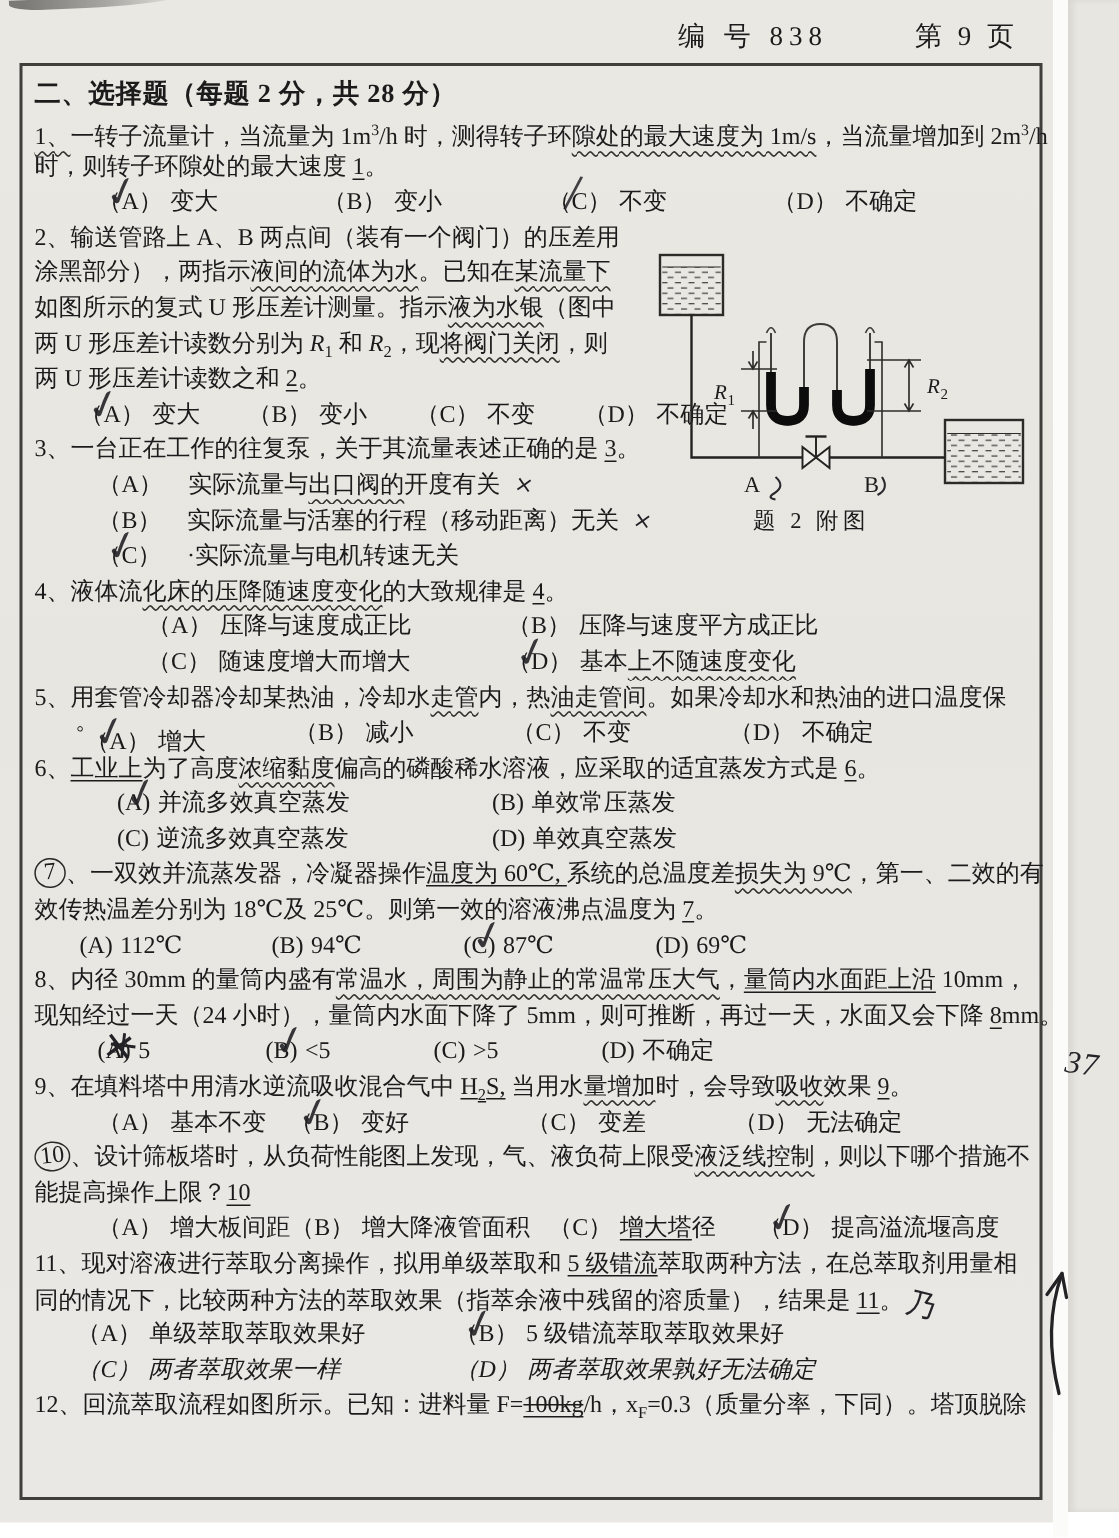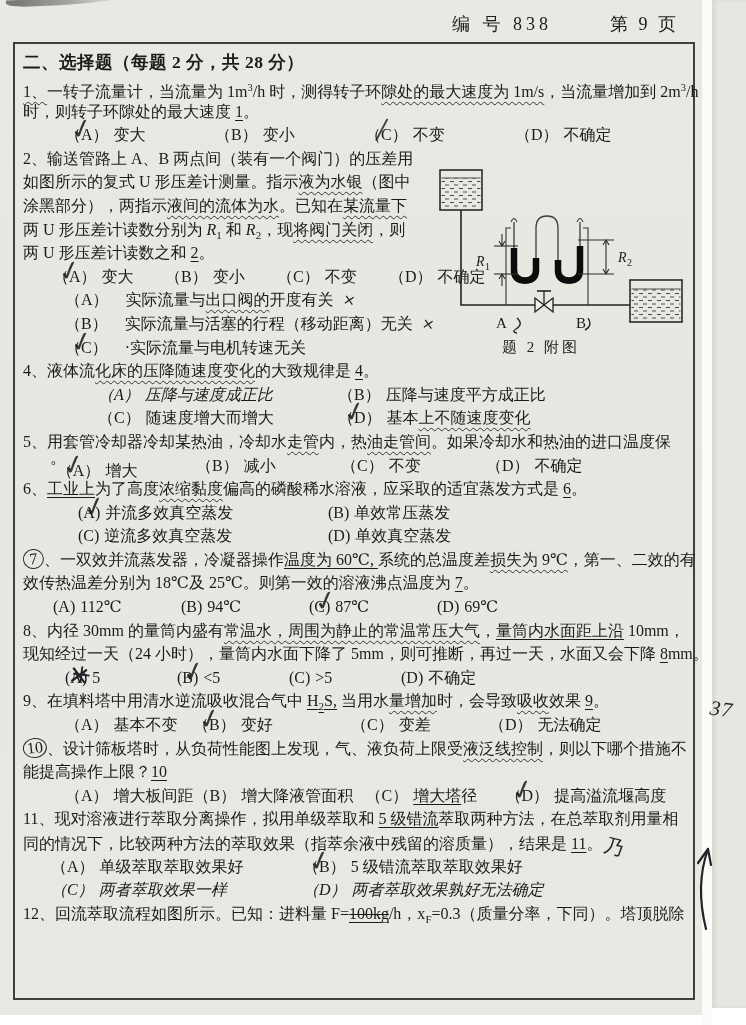--- a/index.html
+++ b/index.html
@@ -77,34 +77,35 @@
 <div id="box">
   <div class="sec-title">二、选择题（每题 2 分，共 28 分）</div>
   <div id="questions">
       <div class="question">
         <div class="qline"><span class="seg m-w">1、</span><span class="seg">一转子流量计，当流量为 1m</span><span class="seg m-sup">3</span><span class="seg">/h 时，测得转子环</span><span class="seg m-w">隙处的最大速度为 1m/s</span><span class="seg">，当流量增加到 2m</span><span class="seg m-sup">3</span><span class="seg">/h</span></div>
         <div class="qline"><span class="seg">时，则转子环隙处的最大速度 </span><span class="seg m-u">1</span><span class="seg">。</span></div>
         <div class="qline opts" style="padding-left: 42px;"><span class="opt" style="min-width: 150px;"><span class="opt-label">（A）<span class="pen check">✓</span></span><span class="seg">变大</span></span><span class="opt" style="min-width: 150px;"><span class="opt-label">（B）</span><span class="seg">变小</span></span><span class="opt" style="min-width: 150px;"><span class="opt-label">（C）<span class="pen slash">/</span></span><span class="seg">不变</span></span><span class="opt"><span class="opt-label">（D）</span><span class="seg">不确定</span></span></div>
       </div>
       <div class="question">
         <div class="qline"><span class="seg">2、输送管路上 A、B 两点间（装有一个阀门）的压差用</span></div>
+        <div class="qline"><span class="seg">涂黑部分），两指示</span><span class="seg m-w">液间的流体为水</span><span class="seg">。已知在</span><span class="seg m-w">某流量下</span></div>
         <div class="qline"><span class="seg">如图所示的复式 U 形压差计测量。指示</span><span class="seg m-w">液为水银</span><span class="seg">（图中</span></div>
-        <div class="qline"><span class="seg">涂黑部分），两指示</span><span class="seg m-w">液间的流体为水</span><span class="seg">。已知在</span><span class="seg m-w">某流量下</span></div>
         <div class="qline"><span class="seg">两 U 形压差计读数分别为 </span><span class="seg m-i">R</span><span class="seg m-sub">1</span><span class="seg"> 和 </span><span class="seg m-i">R</span><span class="seg m-sub">2</span><span class="seg">，现</span><span class="seg m-w">将阀门关闭</span><span class="seg">，则</span></div>
         <div class="qline"><span class="seg">两 U 形压差计读数之和 </span><span class="seg m-u">2</span><span class="seg">。</span></div>
         <div class="qline opts" style="padding-left: 30px;"><span class="opt" style="min-width: 112px;"><span class="opt-label">（A）<span class="pen check">✓</span></span><span class="seg">变大</span></span><span class="opt" style="min-width: 112px;"><span class="opt-label">（B）</span><span class="seg">变小</span></span><span class="opt" style="min-width: 112px;"><span class="opt-label">（C）</span><span class="seg">不变</span></span><span class="opt"><span class="opt-label">（D）</span><span class="seg">不确定</span></span></div>
       </div>
       <div class="question">
+        <div class="qline"><span class="seg">3、一台正在工作的往复泵，关于其流量表述正确的是 </span><span class="seg m-u">3</span><span class="seg">。</span></div>
         <div class="qline opts" style="padding-left: 42px;"><span class="opt"><span class="opt-label wide-gap">（A）</span><span class="seg">实际流量与</span><span class="seg m-w">出口阀的</span><span class="seg">开度有关</span><span class="tail-x">×</span></span></div>
         <div class="qline opts" style="padding-left: 42px;"><span class="opt"><span class="opt-label wide-gap">（B）</span><span class="seg">实际流量与活塞的行程（移动距离）无关</span><span class="tail-x">×</span></span></div>
         <div class="qline opts" style="padding-left: 42px;"><span class="opt"><span class="opt-label wide-gap">（C）<span class="pen check">✓</span></span><span class="seg">·实际流量与电机转速无关</span></span></div>
       </div>
       <div class="question">
         <div class="qline"><span class="seg">4、液体流</span><span class="seg m-w">化床的压降随速度变化</span><span class="seg">的大致规律是 </span><span class="seg m-u">4</span><span class="seg">。</span></div>
-        <div class="qline opts" style="padding-left: 75px;"><span class="opt" style="min-width: 240px; font-style: italic;"><span class="opt-label">（A）</span><span class="seg">压降与速度成正比</span></span><span class="opt"><span class="opt-label">（B）</span><span class="seg">压降与速度平方成正比</span></span></div>
+        <div class="qline opts" style="padding-left: 75px;"><span class="opt" style="min-width: 240px;"><span class="opt-label">（A）</span><span class="seg">压降与速度成正比</span></span><span class="opt"><span class="opt-label">（B）</span><span class="seg">压降与速度平方成正比</span></span></div>
         <div class="qline opts" style="padding-left: 75px;"><span class="opt" style="min-width: 240px;"><span class="opt-label">（C）</span><span class="seg">随速度增大而增大</span></span><span class="opt"><span class="opt-label">（D）<span class="pen check">✓</span></span><span class="seg">基本</span><span class="seg m-w">上不随速度变化</span></span></div>
       </div>
       <div class="question">
         <div class="qline"><span class="seg">5、用套管冷却器冷却某热油，冷却水</span><span class="seg m-w">走管</span><span class="seg">内，热</span><span class="seg m-w">油走管间</span><span class="seg">。如果冷却水和热油的进口温度保</span></div>
         <div class="qline opts" style="padding-left: 28px;"><span class="opt" style="min-width: 145px;"><span class="opt-lead">°</span><span class="opt-label">（A）<span class="pen check">✓</span></span><span class="seg">增大</span></span><span class="opt" style="min-width: 145px;"><span class="opt-label">（B）</span><span class="seg">减小</span></span><span class="opt" style="min-width: 145px;"><span class="opt-label">（C）</span><span class="seg">不变</span></span><span class="opt"><span class="opt-label">（D）</span><span class="seg">不确定</span></span></div>
       </div>
       <div class="question">
         <div class="qline"><span class="seg">6、</span><span class="seg m-u">工业上</span><span class="seg">为了高度</span><span class="seg m-w">浓缩黏度</span><span class="seg">偏高的磷酸稀水溶液，应采取的适宜蒸发方式是 </span><span class="seg m-u">6</span><span class="seg">。</span></div>
         <div class="qline opts" style="padding-left: 55px;"><span class="opt" style="min-width: 250px;"><span class="opt-label">(A)<span class="pen check">✓</span></span><span class="seg">并流多效真空蒸发</span></span><span class="opt"><span class="opt-label">(B)</span><span class="seg">单效常压蒸发</span></span></div>
         <div class="qline opts" style="padding-left: 55px;"><span class="opt" style="min-width: 250px;"><span class="opt-label">(C)</span><span class="seg">逆流多效真空蒸发</span></span><span class="opt"><span class="opt-label">(D)</span><span class="seg">单效真空蒸发</span></span></div>

